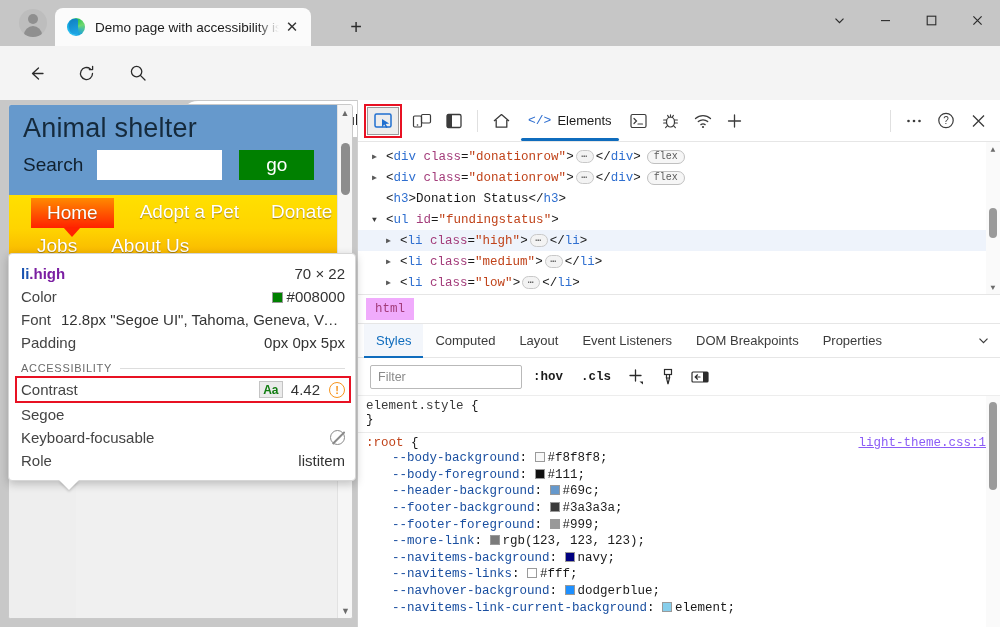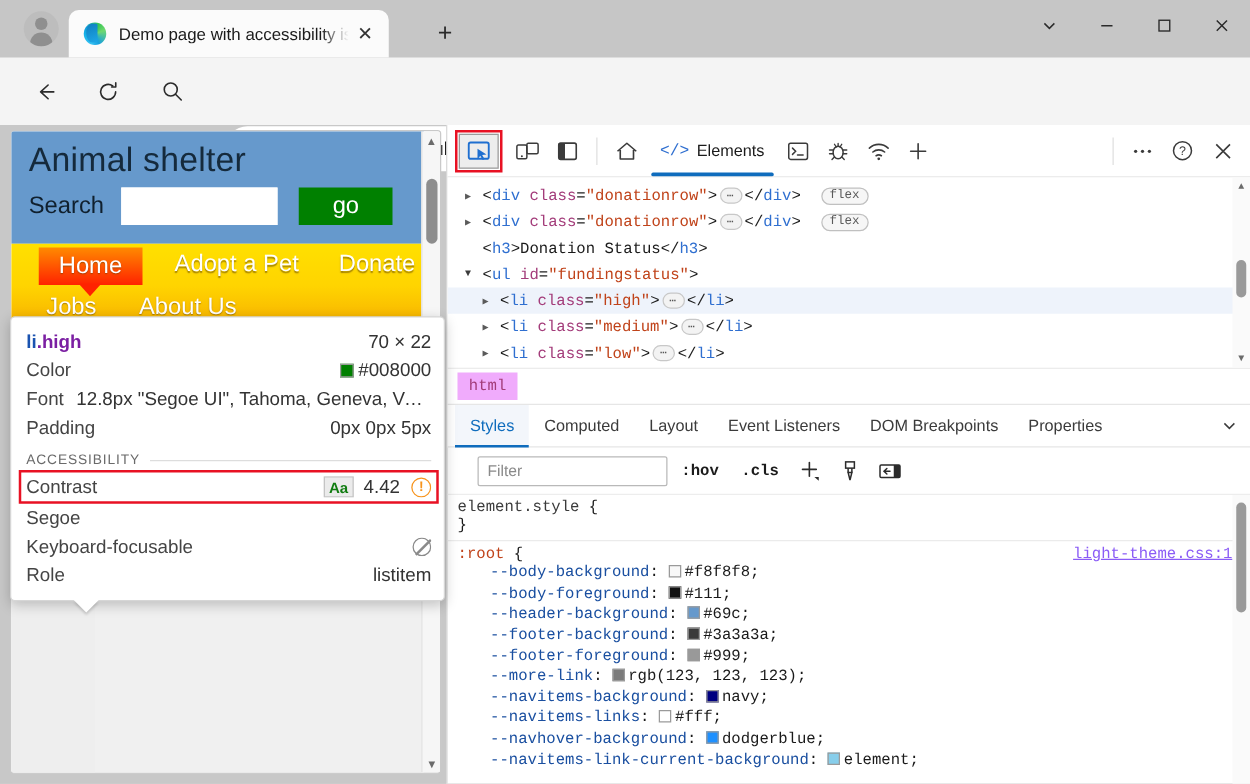--- a/index.html
+++ b/index.html
@@ -263,21 +263,21 @@
   .c-attr{ color:#a33c7a; }
   .c-val{ color:#c0431a; }
   .c-text{ color:#1a1a1a; }
   .dots{
     display:inline-flex;align-items:center;justify-content:center;
     width:18px;height:13px;border:1px solid #c8c8c8;border-radius:7px;
     background:#f3f3f3; color:#555; font-size:9px; margin:0 2px; letter-spacing:1px;
   }
   .badge-flex{
     display:inline-flex;align-items:center;justify-content:center;
-    height:14px; padding:0 6px; margin-left:16px;
+    height:14px; padding:0 6px; margin-left:6px;
     border:1px solid #c0c0c0; border-radius:8px; background:#f6f6f6;
     color:#5a5a5a; font-size:10px; font-family:"Liberation Mono",monospace;
   }
   .tree-scroll{
     position:absolute; right:0; top:0; width:14px; height:152px; background:#fafafa;
   }
   .ts-arrow{ height:14px; display:flex;align-items:center;justify-content:center;
              color:#6b6b6b; font-size:8px;}
   .ts-thumb{ position:absolute; left:3px; top:66px; width:8px;height:30px;
              background:#9a9a9a; border-radius:4px;}
@@ -300,21 +300,21 @@
     position:relative;
   }
   .pane-tab.active{ color:#0f6cbd; background:#f3f6fb; }
   .pane-tab.active::after{
     content:""; position:absolute;left:0;right:0;bottom:-1px;height:2px;background:#0f6cbd;
   }
   .pane-chev{ margin-left:auto; width:34px; display:flex;align-items:center;justify-content:center;
               color:#3b3b3b;}
 
   .style-toolbar{
-    height:38px; display:flex; align-items:center; gap:4px; padding:0 24px;
+    height:38px; display:flex; align-items:center; gap:4px; padding:0 12px;
     border-bottom:1px solid #ededed;
   }
   .filter-input{
     width:152px; height:24px; border:1px solid #b9b9b9; border-radius:2px;
     display:flex; align-items:center; padding-left:7px; font-size:12.5px; color:#8a8a8a;
   }
   .st-btn{
     height:26px; display:flex;align-items:center;justify-content:center;
     padding:0 7px; font-family:"Liberation Mono",monospace; font-size:12.5px;
     color:#1b1b1b; font-weight:bold;

